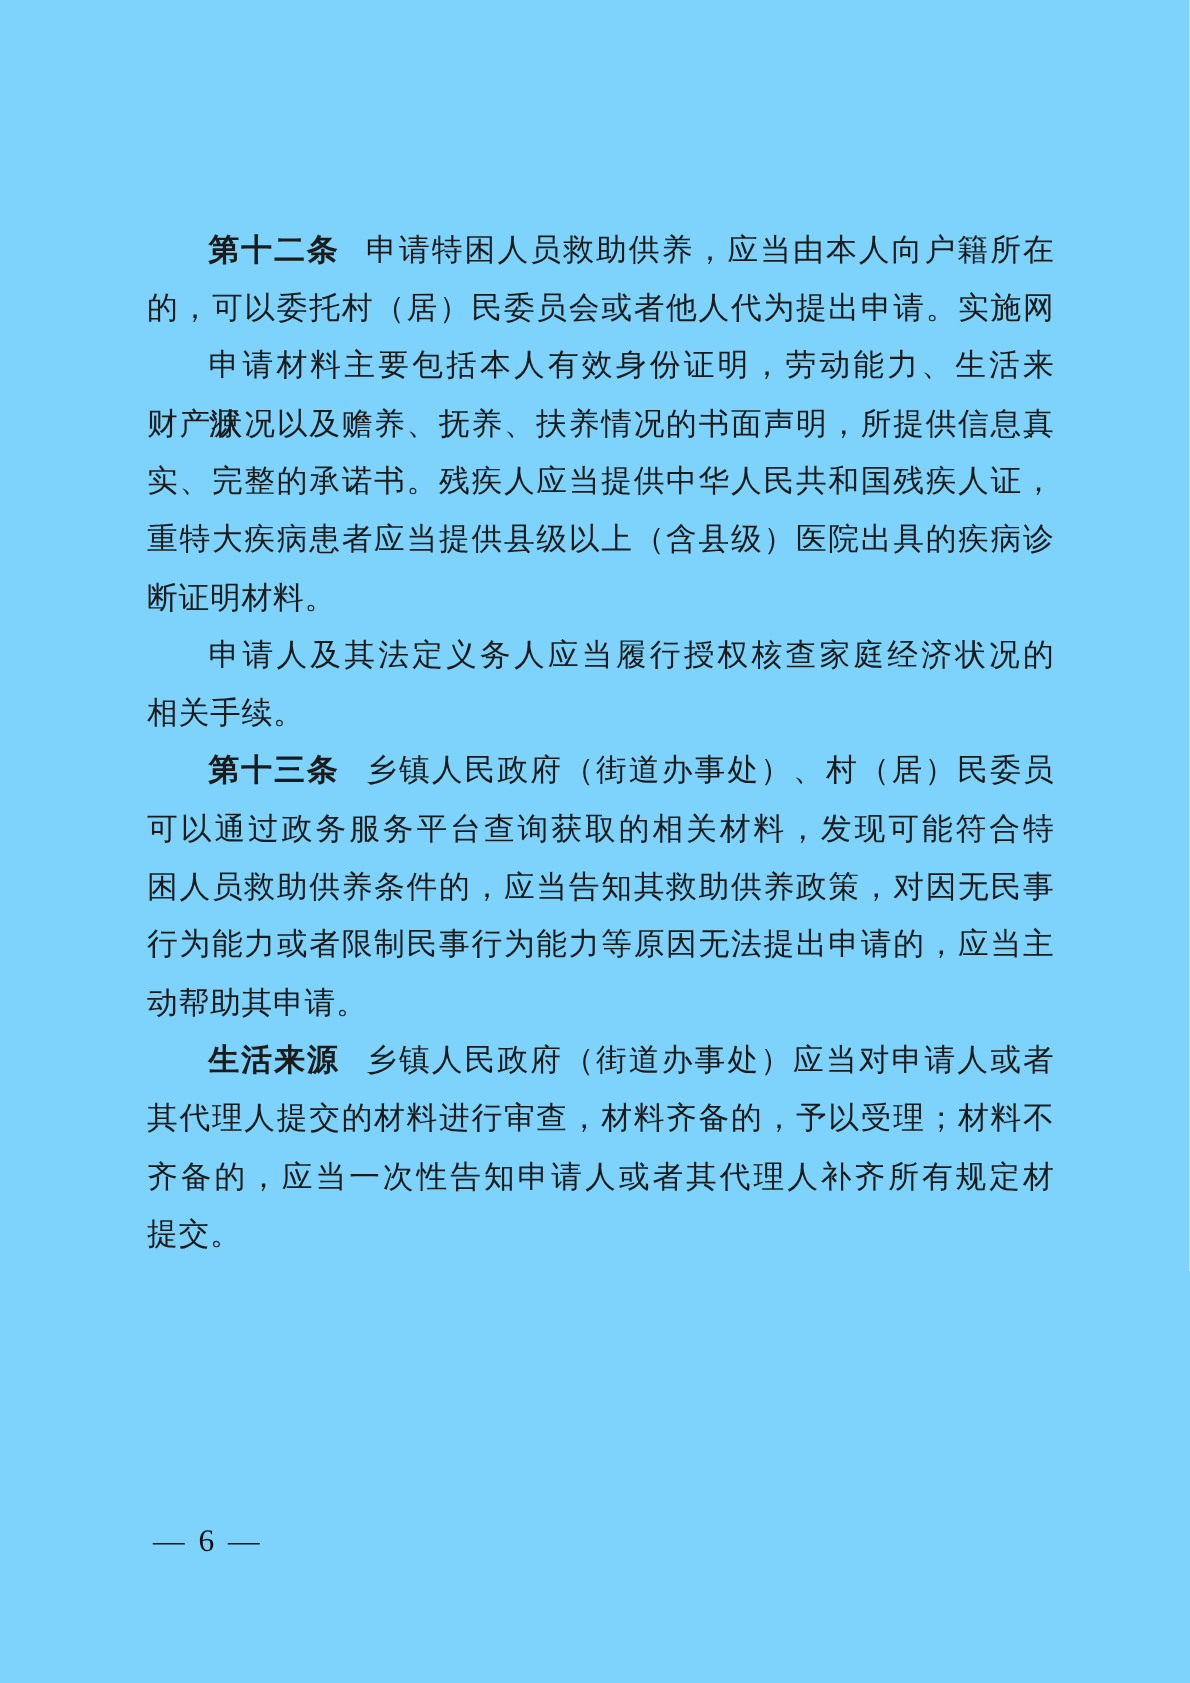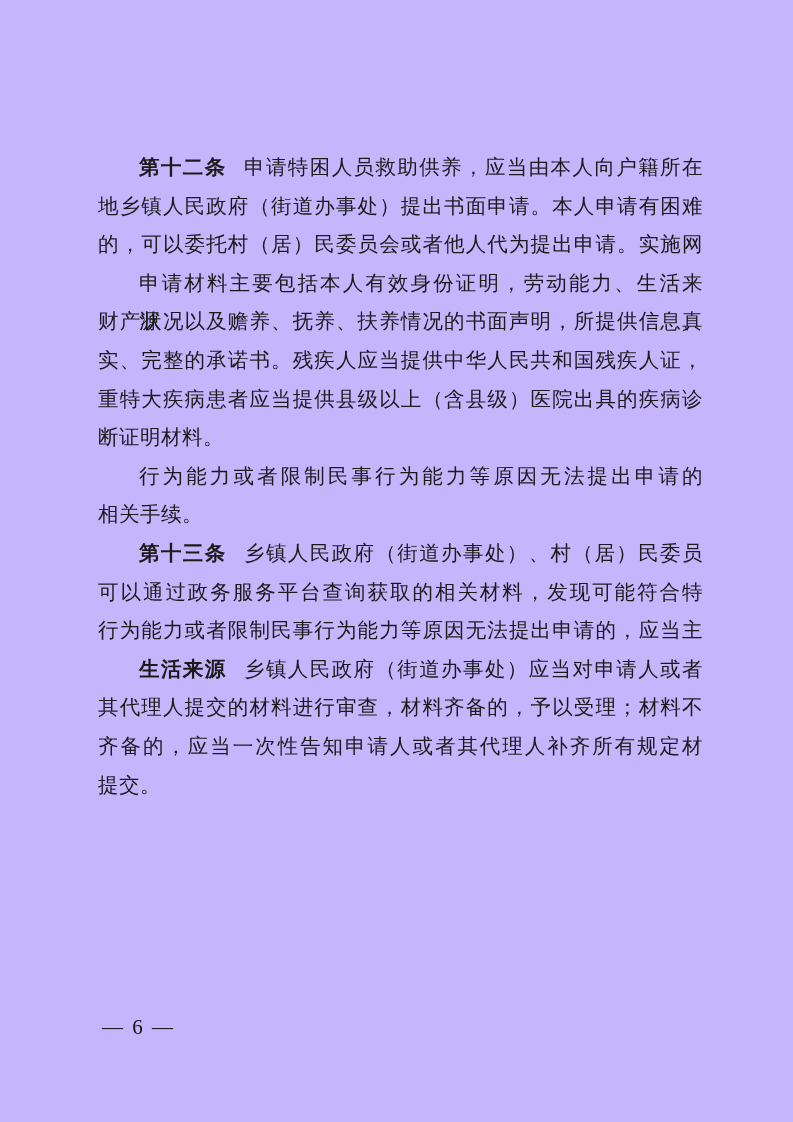--- a/index.html
+++ b/index.html
@@ -11,21 +11,21 @@
     width: 793px;
     height: 1122px;
     position: relative;
     font-family: "Liberation Serif", "DejaVu Serif", serif;
     color: #1b1b1b;
     overflow: hidden;
   }
   .page {
     position: absolute;
     inset: 0;
-    background: #c4b5fd;
+    background: #7dd3fc;
   }
   .doc-body {
     position: absolute;
     left: 98px;
     top: 148px;
     width: 605px;
   }
   .para {
     margin: 0;
     padding: 0;
@@ -58,38 +58,39 @@
     color: #111111;
   }
 </style>
 </head>
 <body>
 
 <div class="page">
   <div class="doc-body">
       <div class="para">
         <div class="line first"><b class="lead">第十二条</b><span>申请特困人员救助供养，应当由本人向户籍所在</span></div>
-        <div class="line">地乡镇人民政府（街道办事处）提出书面申请。本人申请有困难</div>
         <div class="line">的，可以委托村（居）民委员会或者他人代为提出申请。实施网</div>
       </div>
       <div class="para">
         <div class="line first">申请材料主要包括本人有效身份证明，劳动能力、生活来源、</div>
         <div class="line">财产状况以及赡养、抚养、扶养情况的书面声明，所提供信息真</div>
         <div class="line">实、完整的承诺书。残疾人应当提供中华人民共和国残疾人证，</div>
         <div class="line">重特大疾病患者应当提供县级以上（含县级）医院出具的疾病诊</div>
         <div class="line last">断证明材料。</div>
       </div>
       <div class="para">
-        <div class="line first">行为能力或者限制民事行为能力等原因无法提出申请的</div>
+        <div class="line first">申请人及其法定义务人应当履行授权核查家庭经济状况的</div>
         <div class="line last">相关手续。</div>
       </div>
       <div class="para">
         <div class="line first"><b class="lead">第十三条</b><span>乡镇人民政府（街道办事处）、村（居）民委员</span></div>
         <div class="line">可以通过政务服务平台查询获取的相关材料，发现可能符合特</div>
+        <div class="line">困人员救助供养条件的，应当告知其救助供养政策，对因无民事</div>
         <div class="line">行为能力或者限制民事行为能力等原因无法提出申请的，应当主</div>
+        <div class="line last">动帮助其申请。</div>
       </div>
       <div class="para">
         <div class="line first"><b class="lead">生活来源</b><span>乡镇人民政府（街道办事处）应当对申请人或者</span></div>
         <div class="line">其代理人提交的材料进行审查，材料齐备的，予以受理；材料不</div>
         <div class="line">齐备的，应当一次性告知申请人或者其代理人补齐所有规定材</div>
         <div class="line last">提交。</div>
       </div>
     </div>
   <div class="page-number">— 6 —</div>
 </div>

